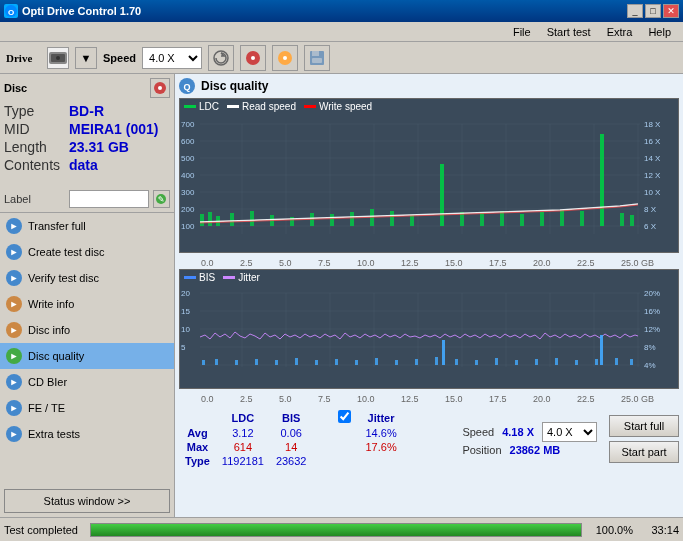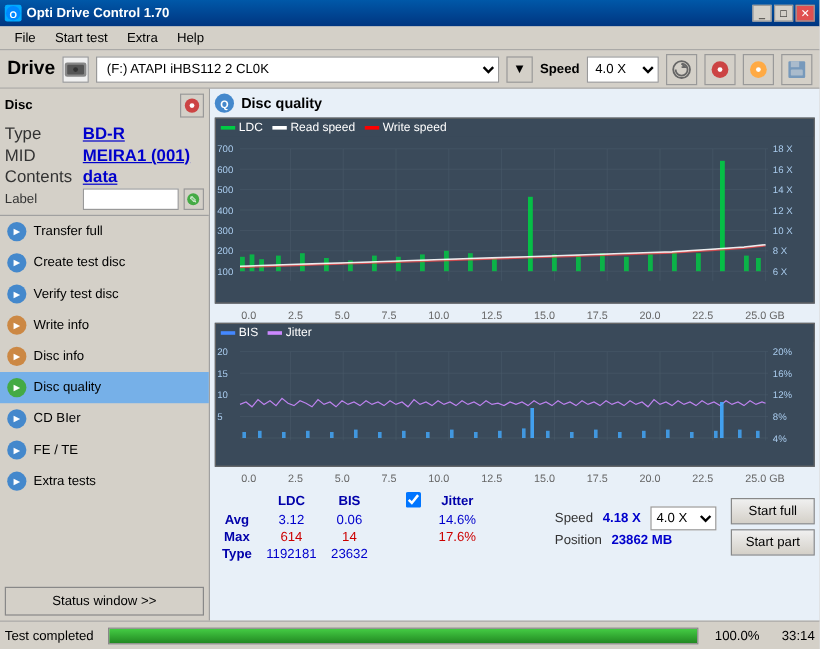--- a/index.html
+++ b/index.html
@@ -27,38 +27,39 @@
     .title-btn.close-btn { background: #e05050; color: white; }
 
     
     #menubar {
       background: #d4d0c8;
       height: 20px;
       display: flex;
       align-items: center;
       padding: 0 4px;
       border-bottom: 1px solid #a0a0a0;
+      justify-content: flex-end;
     }
     .menu-item {
       padding: 2px 8px;
       cursor: pointer;
       font-size: 11px;
     }
 
     
     #drivebar {
       background: #d4d0c8;
       height: 32px;
       display: flex;
       align-items: center;
       padding: 2px 6px;
       border-bottom: 1px solid #a0a0a0;
       gap: 6px;
     }
-    #drive-label { font-size: 16px; font-weight: bold; min-width: 35px; }
+    #drive-label { font-size: 11px; font-weight: bold; min-width: 35px; font-family: Liberation Serif, serif; }
     #drive-icon { width: 22px; height: 22px; background: #f0f0f0; border: 1px solid #999; display: flex; align-items: center; justify-content: center; font-size: 12px; }
     #drive-select {
       flex: 1;
       height: 22px;
       border: 1px solid #999;
       background: white;
       font-size: 11px;
       padding: 0 4px;
     }
     #drive-arrow-btn { width: 22px; height: 22px; background: #d4d0c8; border: 1px solid #999; display: flex; align-items: center; justify-content: center; cursor: pointer; }
@@ -94,22 +95,22 @@
       font-weight: bold;
       font-size: 11px;
       margin-bottom: 4px;
     }
     .disc-row {
       display: flex;
       font-size: 14px;
       padding: 1px 0;
     }
     .disc-row-label { width: 65px; color: #333; }
-    .disc-row-value { color: #0000cc; font-weight: bold; text-decoration: underline; }
-    #label-row { display: flex; align-items: center; gap: 4px; margin-top: 1px; }
+    .disc-row-value { color: #0000cc; font-weight: bold; }
+    #label-row { display: flex; align-items: center; gap: 4px; margin-top: 16px; }
     #label-input { width: 80px; height: 18px; border: 1px solid #999; font-size: 10px; padding: 0 2px; }
     #label-icon-btn { width: 18px; height: 18px; background: #d4d0c8; border: 1px solid #999; display: flex; align-items: center; justify-content: center; cursor: pointer; font-size: 10px; }
 
     
     .nav-item {
       display: flex;
       align-items: center;
       padding: 3px 6px;
       cursor: pointer;
       font-size: 11px;
@@ -303,23 +304,20 @@
 
 <div id="drivebar">
   <span id="drive-label">Drive</span>
   <div id="drive-icon">
     <svg width="20" height="16">
         <rect x="1" y="2" width="18" height="12" rx="2" fill="#888"></rect>
         <rect x="3" y="4" width="14" height="8" rx="1" fill="#555"></rect>
         <circle cx="10" cy="8" r="2" fill="#333"></circle>
       </svg>
   </div>
-  <select id="drive-select">
-    <option>(F:)  ATAPI iHBS112  2 CL0K</option>
-  </select>
   <div id="drive-arrow-btn">▼</div>
   <span id="speed-label">Speed</span>
   <select id="speed-select">
     <option>4.0 X</option>
   </select>
   <div class="drive-icon-btn">
     <svg width="18" height="18" viewBox="0 0 18 18">
         <circle cx="9" cy="9" r="7" fill="none" stroke="#666" stroke-width="1.5"></circle>
         <path d="M9 4 L12 7 L9 7" fill="none" stroke="#666" stroke-width="1.5"></path>
         <path d="M9 4 A5 5 0 1 1 4 9" fill="none" stroke="#666" stroke-width="1.5"></path>
@@ -360,20 +358,24 @@
             </svg>
         </div>
       </div>
       <div class="disc-row">
         <span class="disc-row-label">Type</span>
         <span class="disc-row-value">BD-R</span>
       </div>
       <div class="disc-row">
         <span class="disc-row-label">MID</span>
         <span class="disc-row-value">MEIRA1 (001)</span>
+      </div>
+      <div class="disc-row">
+        <span class="disc-row-label">Length</span>
+        <span class="disc-row-value">23.31 GB</span>
       </div>
       <div class="disc-row">
         <span class="disc-row-label">Contents</span>
         <span class="disc-row-value">data</span>
       </div>
       <div id="label-row">
         <span class="disc-row-label">Label</span>
         <input id="label-input" type="text" value="" style="">
         <div id="label-icon-btn">
           <svg width="14" height="14">

